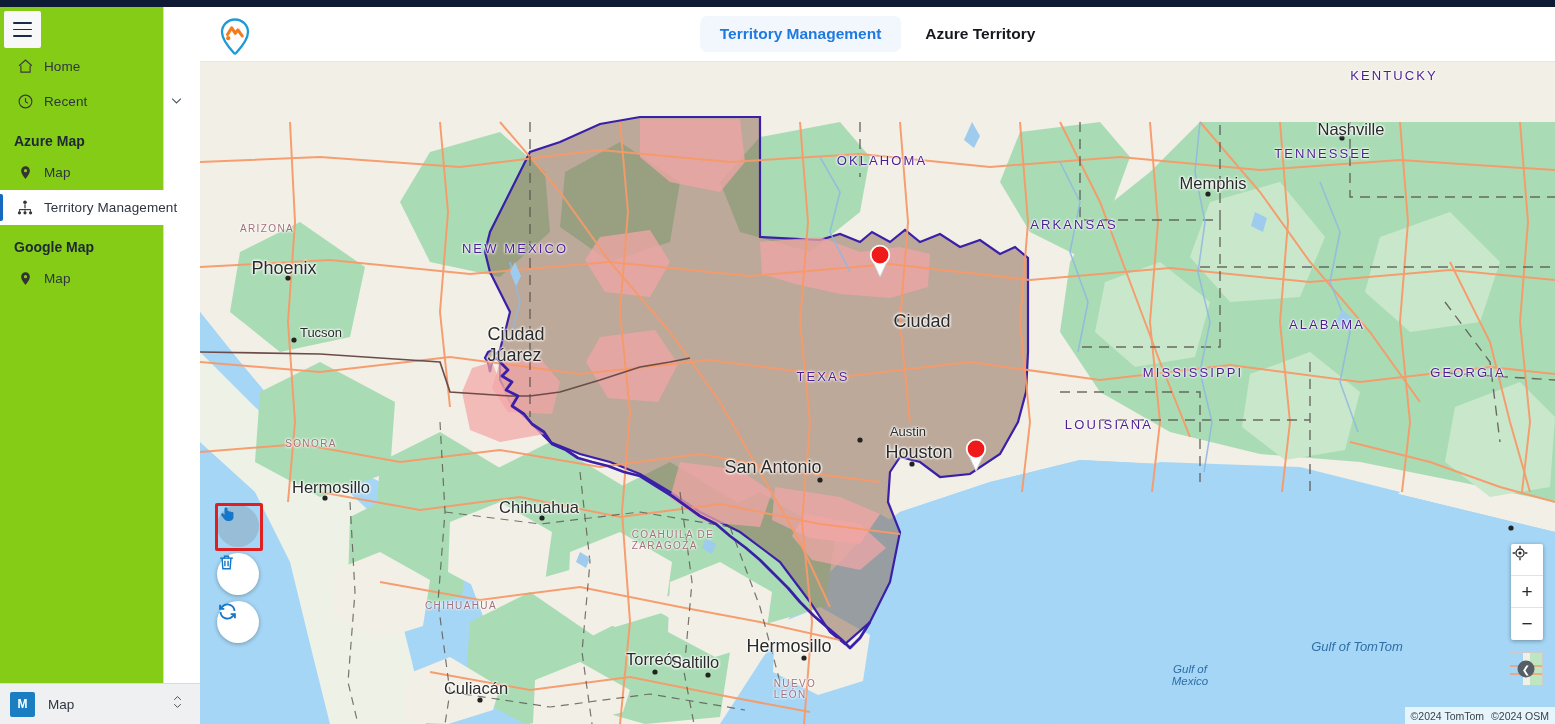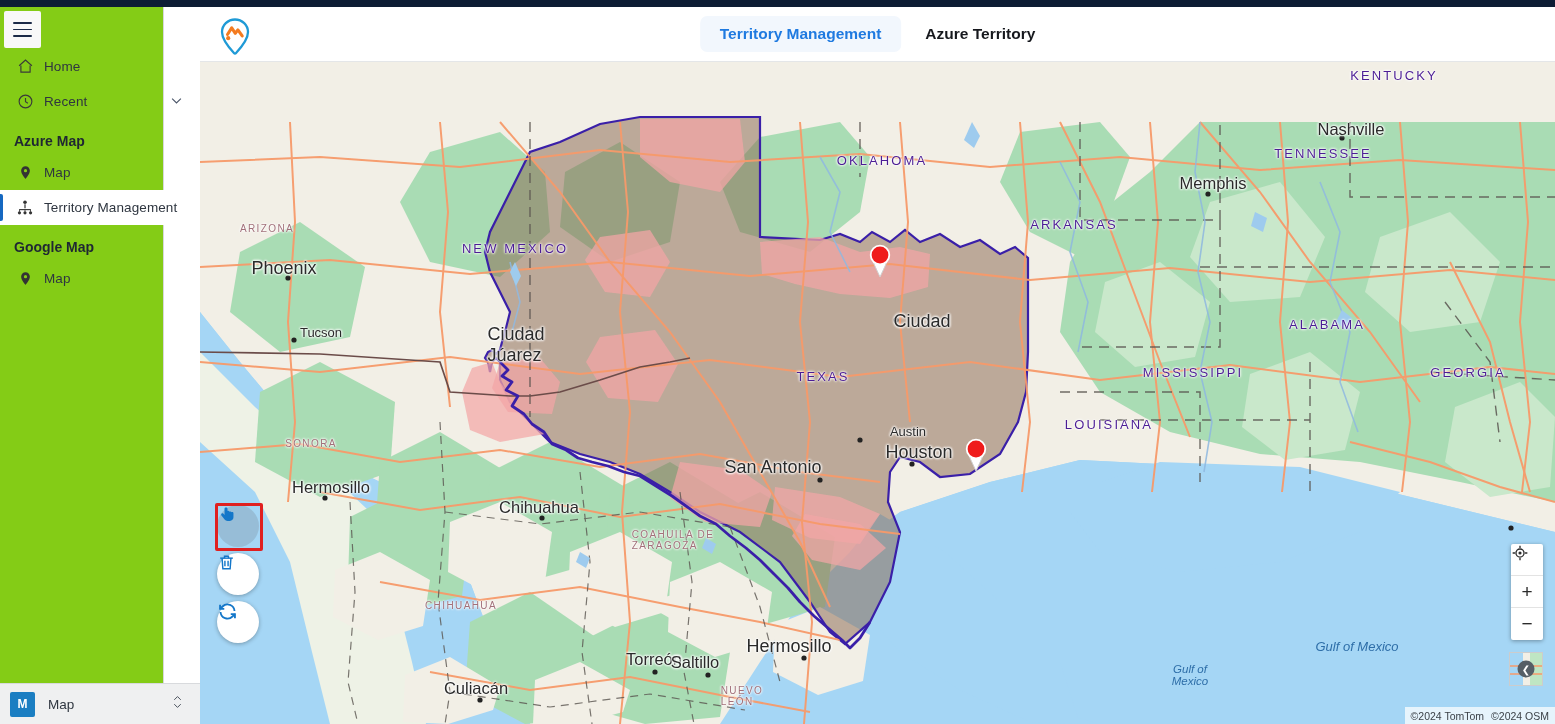--- a/index.html
+++ b/index.html
@@ -493,21 +493,21 @@
         <div class="maplabel lbl-state sm" style="left: 111px; top: 381px;">
           <div>SONORA</div>
         </div>
         <div class="maplabel lbl-state sm" style="left: 261px; top: 543px;">
           <div>CHIHUAHUA</div>
         </div>
         <div class="maplabel lbl-state sm" style="left: 473px; top: 478px;">
           <div>COAHUILA DE</div>
           <div>ZARAGOZA</div>
         </div>
-        <div class="maplabel lbl-state sm" style="left: 542px; top: 627px; margin-top: 7px;">
+        <div class="maplabel lbl-state sm" style="left: 595px; top: 627px;">
           <div>NUEVO</div>
           <div>LEÓN</div>
         </div>
         <div class="maplabel lbl-city lg" style="left: 84px; top: 206px;">
           <div>Phoenix</div>
         </div>
         <div class="maplabel lbl-city sm" style="left: 121px; top: 270px;">
           <div>Tucson</div>
         </div>
         <div class="maplabel lbl-city lg" style="left: 722px; top: 259px;">
@@ -544,21 +544,21 @@
           <div>Memphis</div>
         </div>
         <div class="maplabel lbl-city" style="left: 1151px; top: 67px;">
           <div>Nashville</div>
         </div>
         <div class="maplabel lbl-city lg" style="left: 316px; top: 283px;">
           <div>Ciudad</div>
           <div>Júarez</div>
         </div>
         <div class="maplabel lbl-water" style="left: 1157px; top: 584px;">
-          <div>Gulf of Mexico</div>
+          <div>Gulf of TomTom</div>
         </div>
         <div class="maplabel lbl-water sm" style="left: 990px; top: 613px;">
           <div>Gulf of</div>
           <div>Mexico</div>
         </div>
       </div>
 
     <div id="marker-layer">
         <div class="pin" style="left: 680px; top: 215px;">
           <svg width="24" height="33" viewBox="0 0 24 33">

